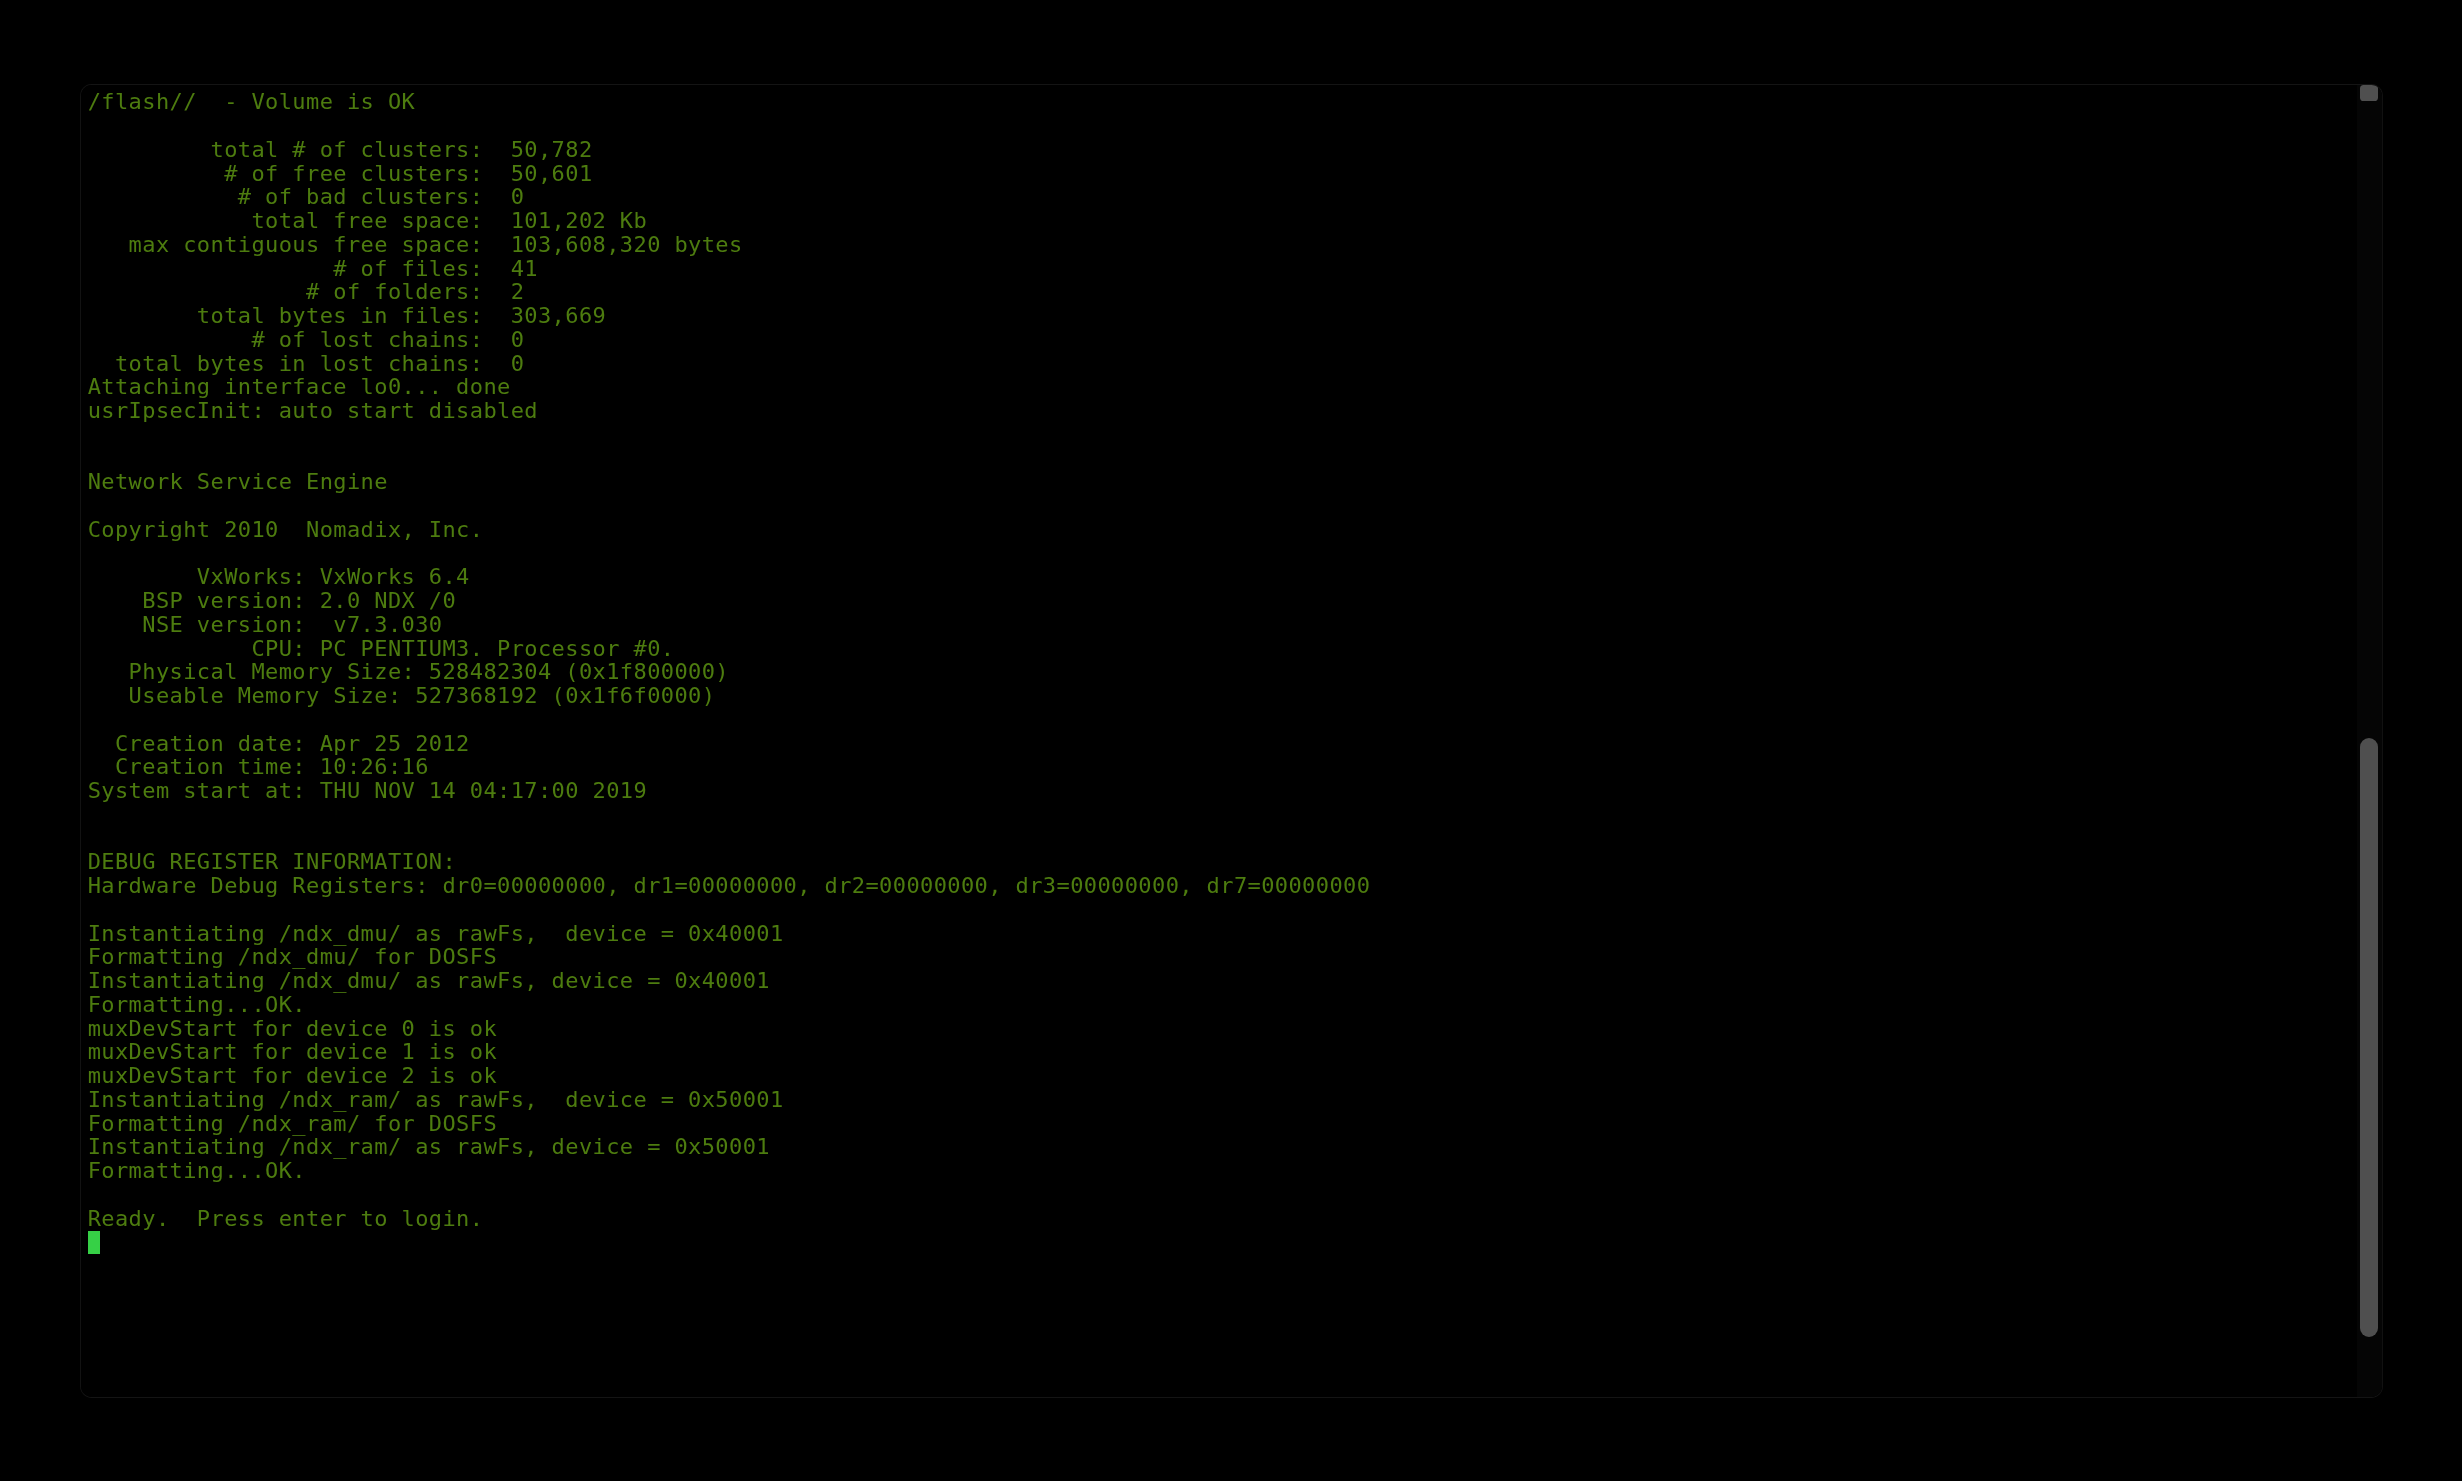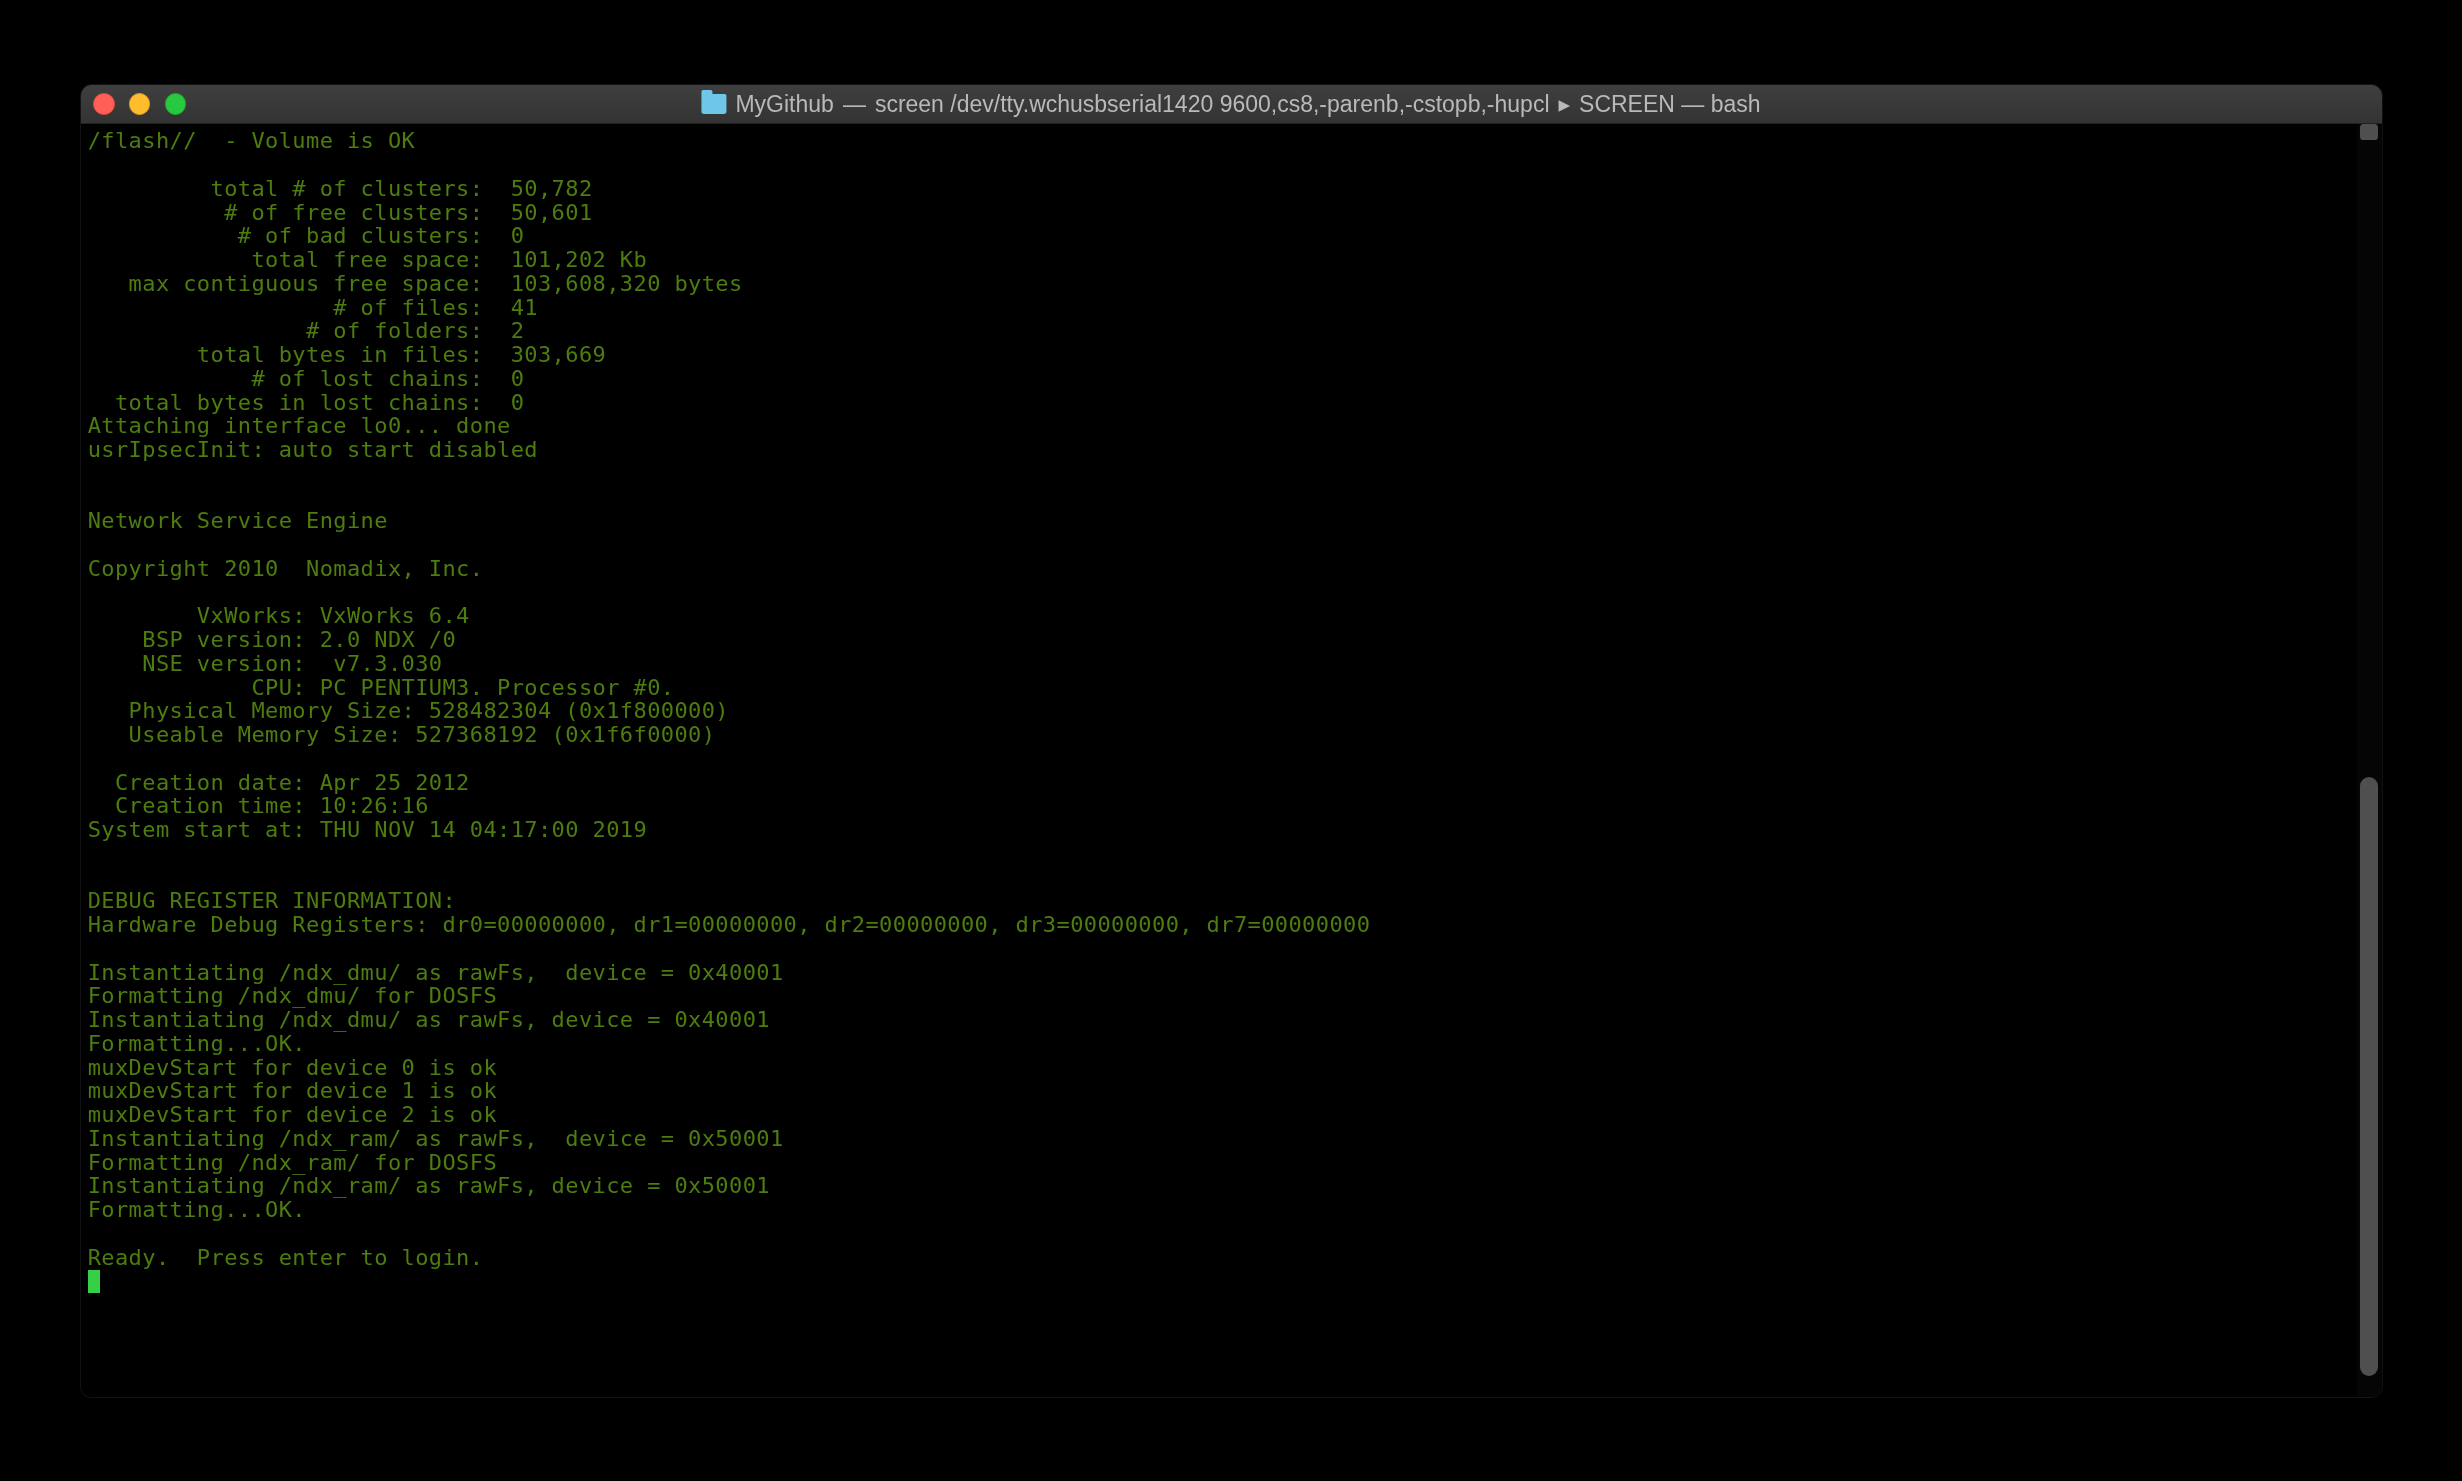--- a/index.html
+++ b/index.html
@@ -110,35 +110,20 @@
       height: 23px;
       background: #36d046;
       vertical-align: text-bottom;
     }
   </style>
 </head>
 <body>
 
 <div class="window">
 
-  <div class="titlebar">
-    <div class="traffic-lights">
-      <div class="tl close"></div>
-      <div class="tl min"></div>
-      <div class="tl max"></div>
-    </div>
-    <div class="title-center">
-      <span class="folder-icon"></span>
-      <span>MyGithub</span>
-        <span> — </span>
-        <span>screen /dev/tty.wchusbserial1420 9600,cs8,-parenb,-cstopb,-hupcl</span>
-        <span> ▸ </span>
-        <span>SCREEN — bash</span>
-    </div>
-  </div>
 
   <div class="terminal-body">
     <pre class="terminal-text" id="term-pre">/flash//  - Volume is OK
 
          total # of clusters:  50,782
           # of free clusters:  50,601
            # of bad clusters:  0
             total free space:  101,202 Kb
    max contiguous free space:  103,608,320 bytes
                   # of files:  41

